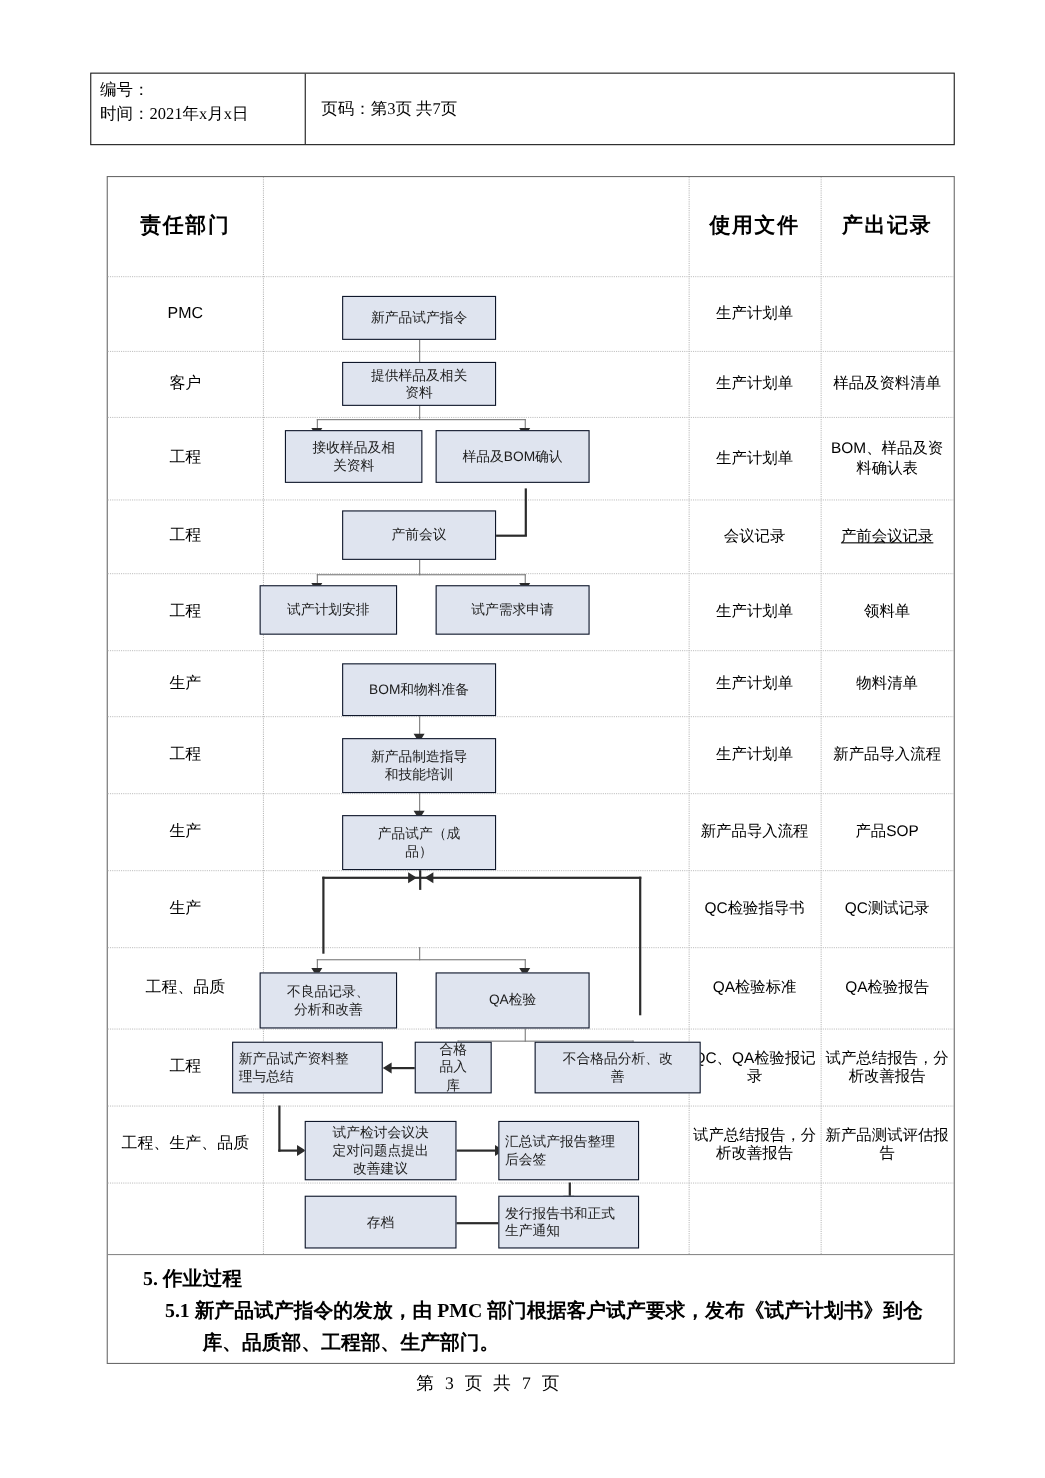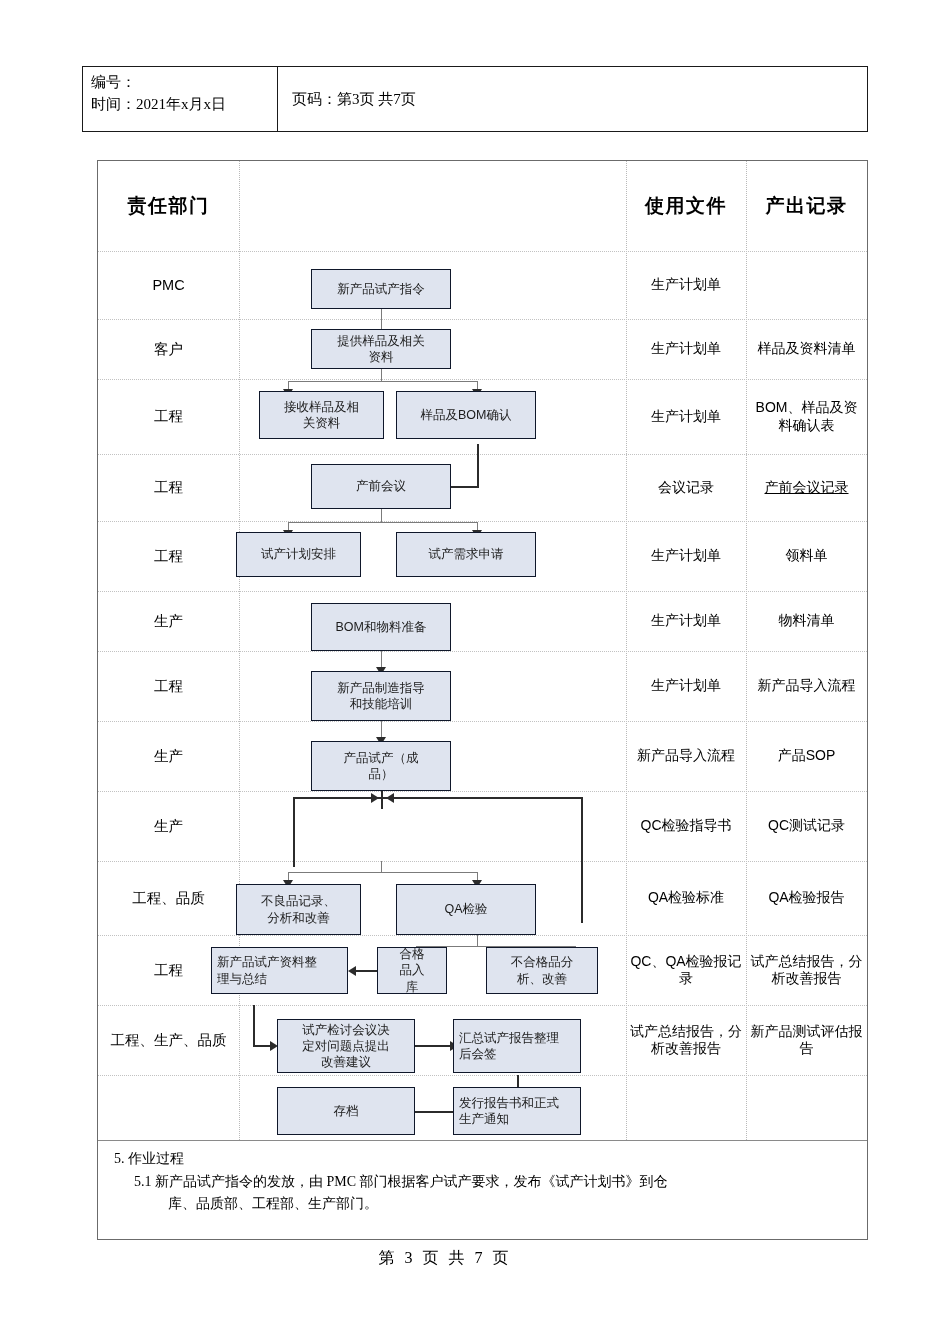--- a/index.html
+++ b/index.html
@@ -147,27 +147,28 @@
   }
   .arw.right {
     border-top: 5px solid transparent;
     border-bottom: 5px solid transparent;
     border-left: 8px solid #2b2b2b;
   }
 
   
   .body-text {
     position: absolute;
-    left: 0;
+    left: 16px;
     top: 981px;
     width: 769px;
     padding: 6px 14px 0 14px;
-    font-size: 14px;
+    font-size: 18px;
     line-height: 1.62;
     font-family: "Liberation Serif", serif;
+    font-weight: bold;
   }
   .body-text .l1 { padding-left: 2px; }
   .body-text .l2 { padding-left: 22px; text-indent: 0; }
   .body-text .l3 { padding-left: 56px; }
 
   
   .footer {
     position: absolute;
     left: 0;
     top: 1248px;
@@ -342,21 +343,21 @@
 
 
     <div class="fbox" style="left:138px;top:723px;width:125px;height:51px;">不良品记录、分析和改善</div>
 
     <div class="fbox" style="left:298px;top:723px;width:140px;height:51px;">QA检验</div>
 
     <div class="fbox lft" style="left:113px;top:786px;width:137px;height:47px;">新产品试产资料整理与总结</div>
 
     <div class="fbox" style="left:279px;top:786px;width:70px;height:47px;">合格品入库</div>
 
-    <div class="fbox" style="left:388px;top:786px;width:112px;height:47px;">不合格品分析、改善</div>
+    <div class="fbox" style="left:388px;top:786px;width:151px;height:47px;">不合格品分析、改善</div>
 
     <div class="fbox" style="left:179px;top:858px;width:138px;height:54px;">试产检讨会议决定对问题点提出改善建议</div>
 
     <div class="fbox lft" style="left:355px;top:858px;width:128px;height:54px;">汇总试产报告整理后会签</div>
 
     <div class="fbox" style="left:179px;top:926px;width:138px;height:48px;">存档</div>
 
     <div class="fbox lft" style="left:355px;top:926px;width:128px;height:48px;">发行报告书和正式生产通知</div>
 
   </div>

